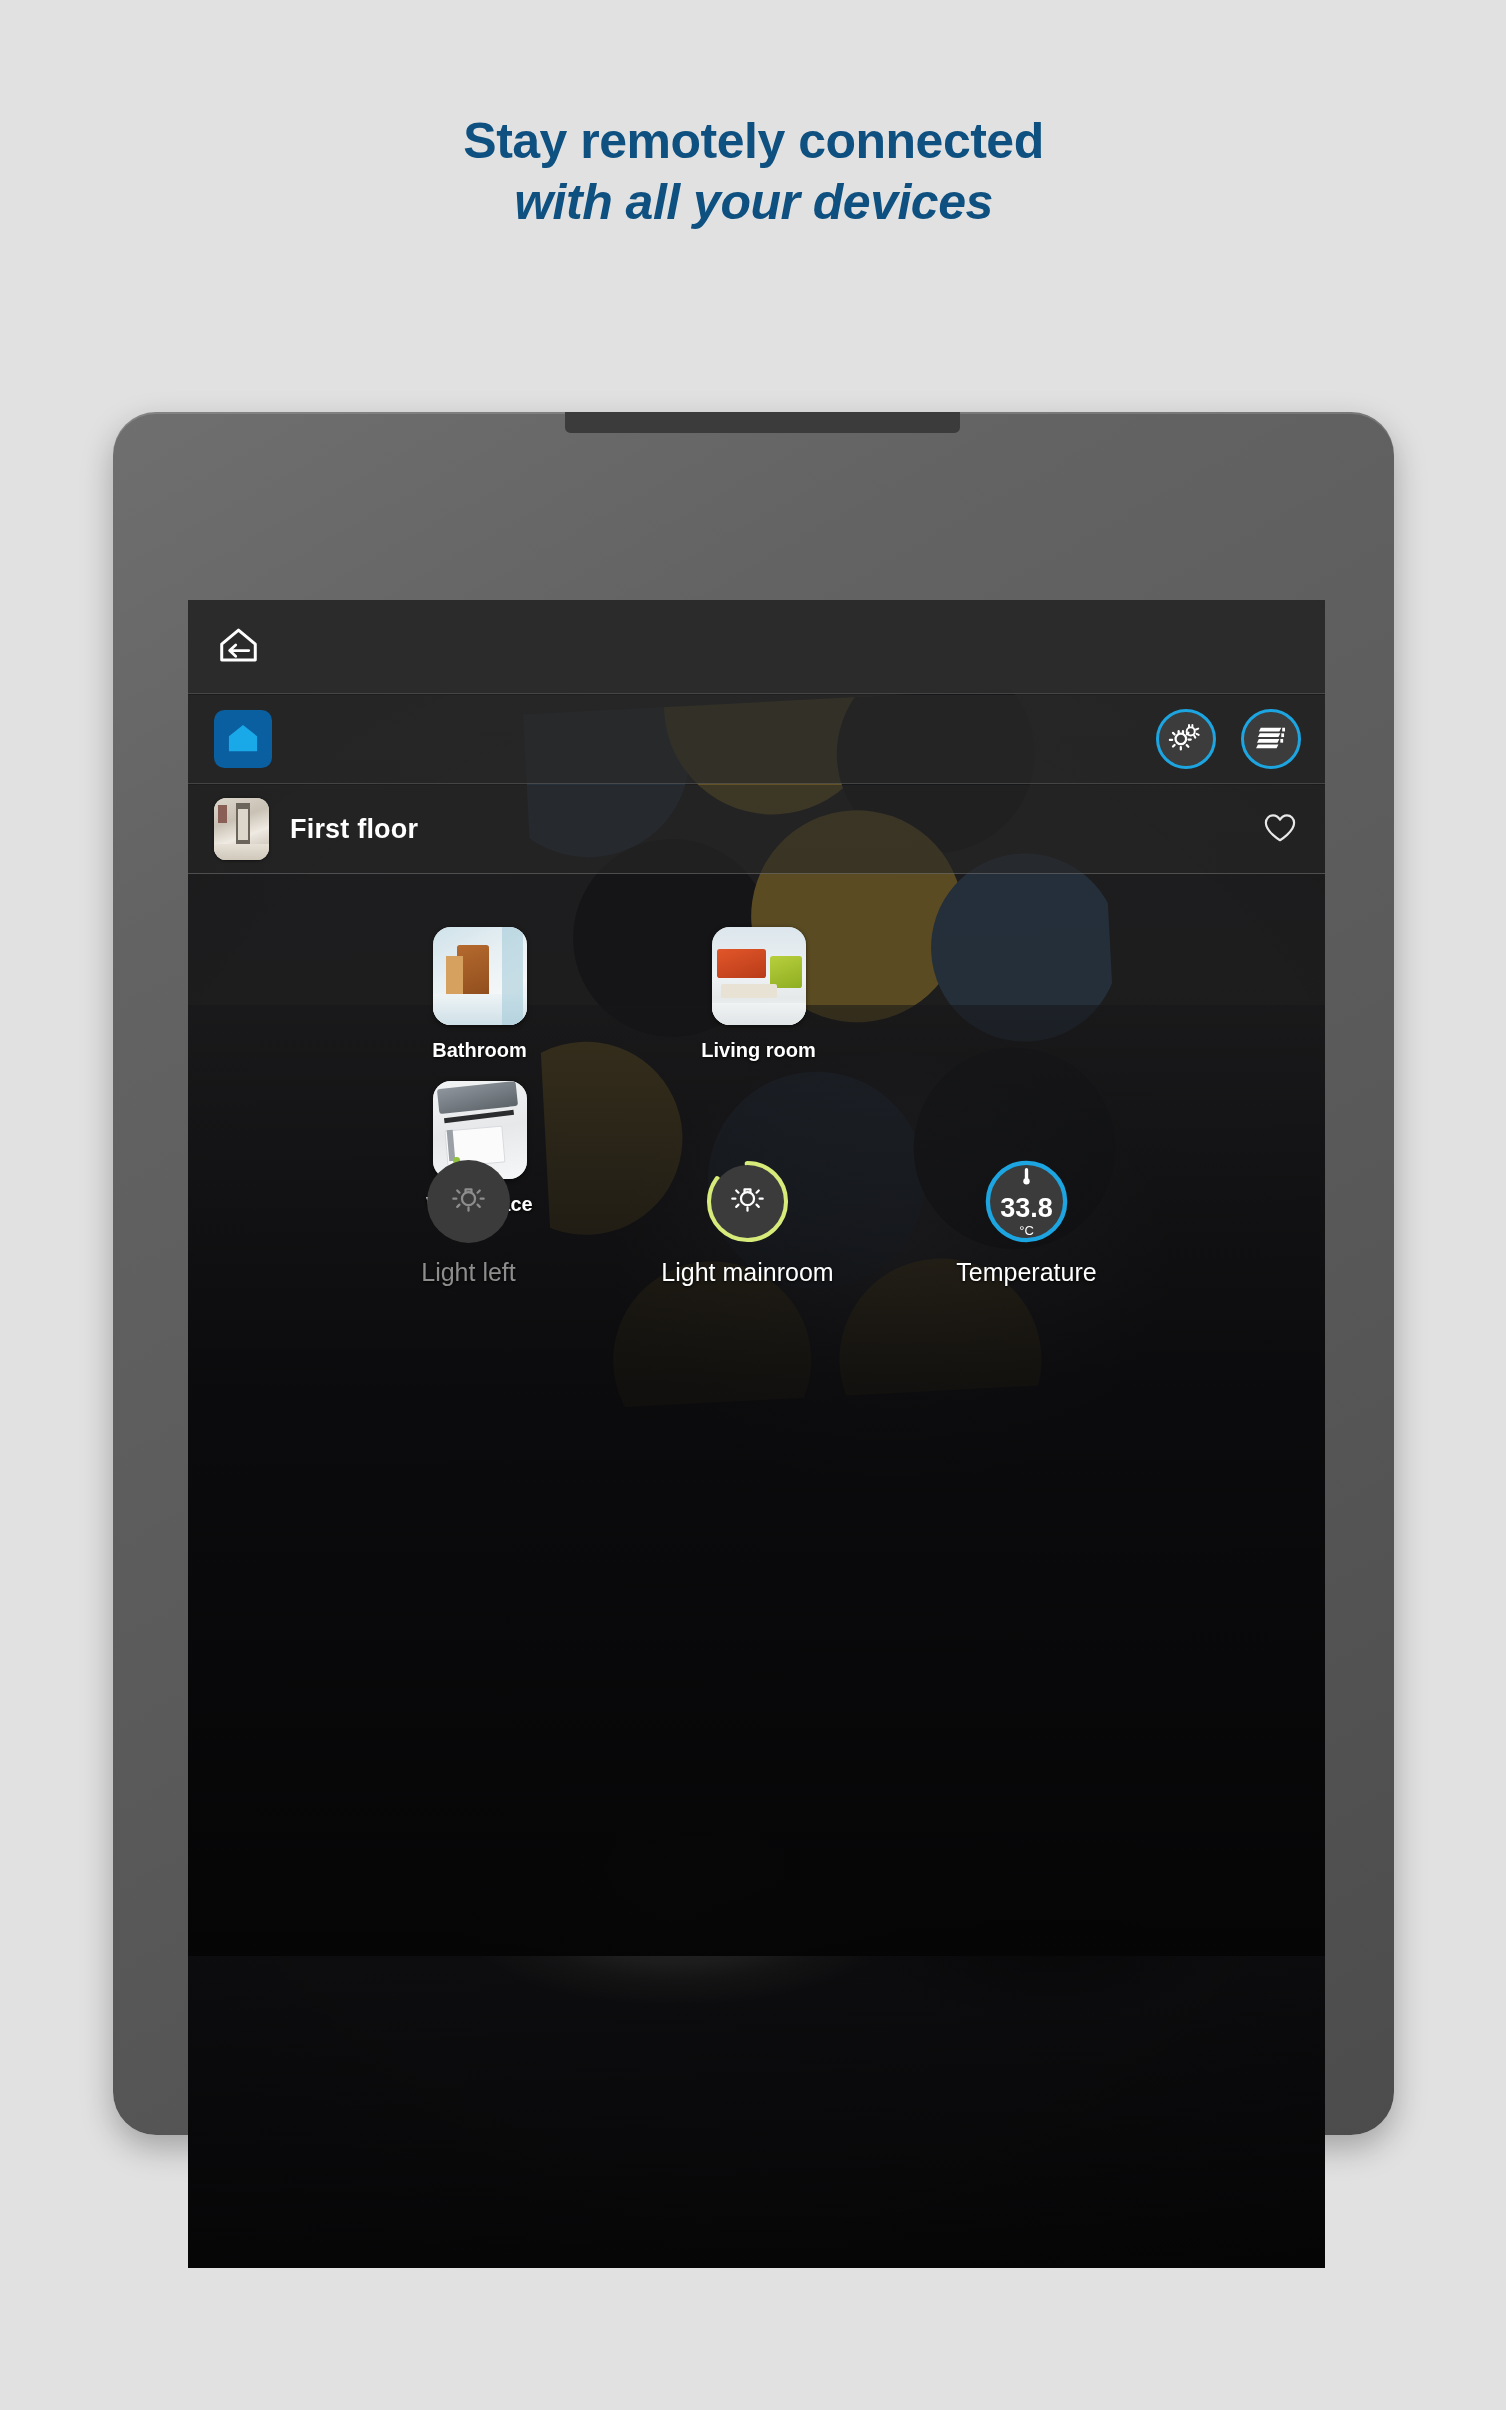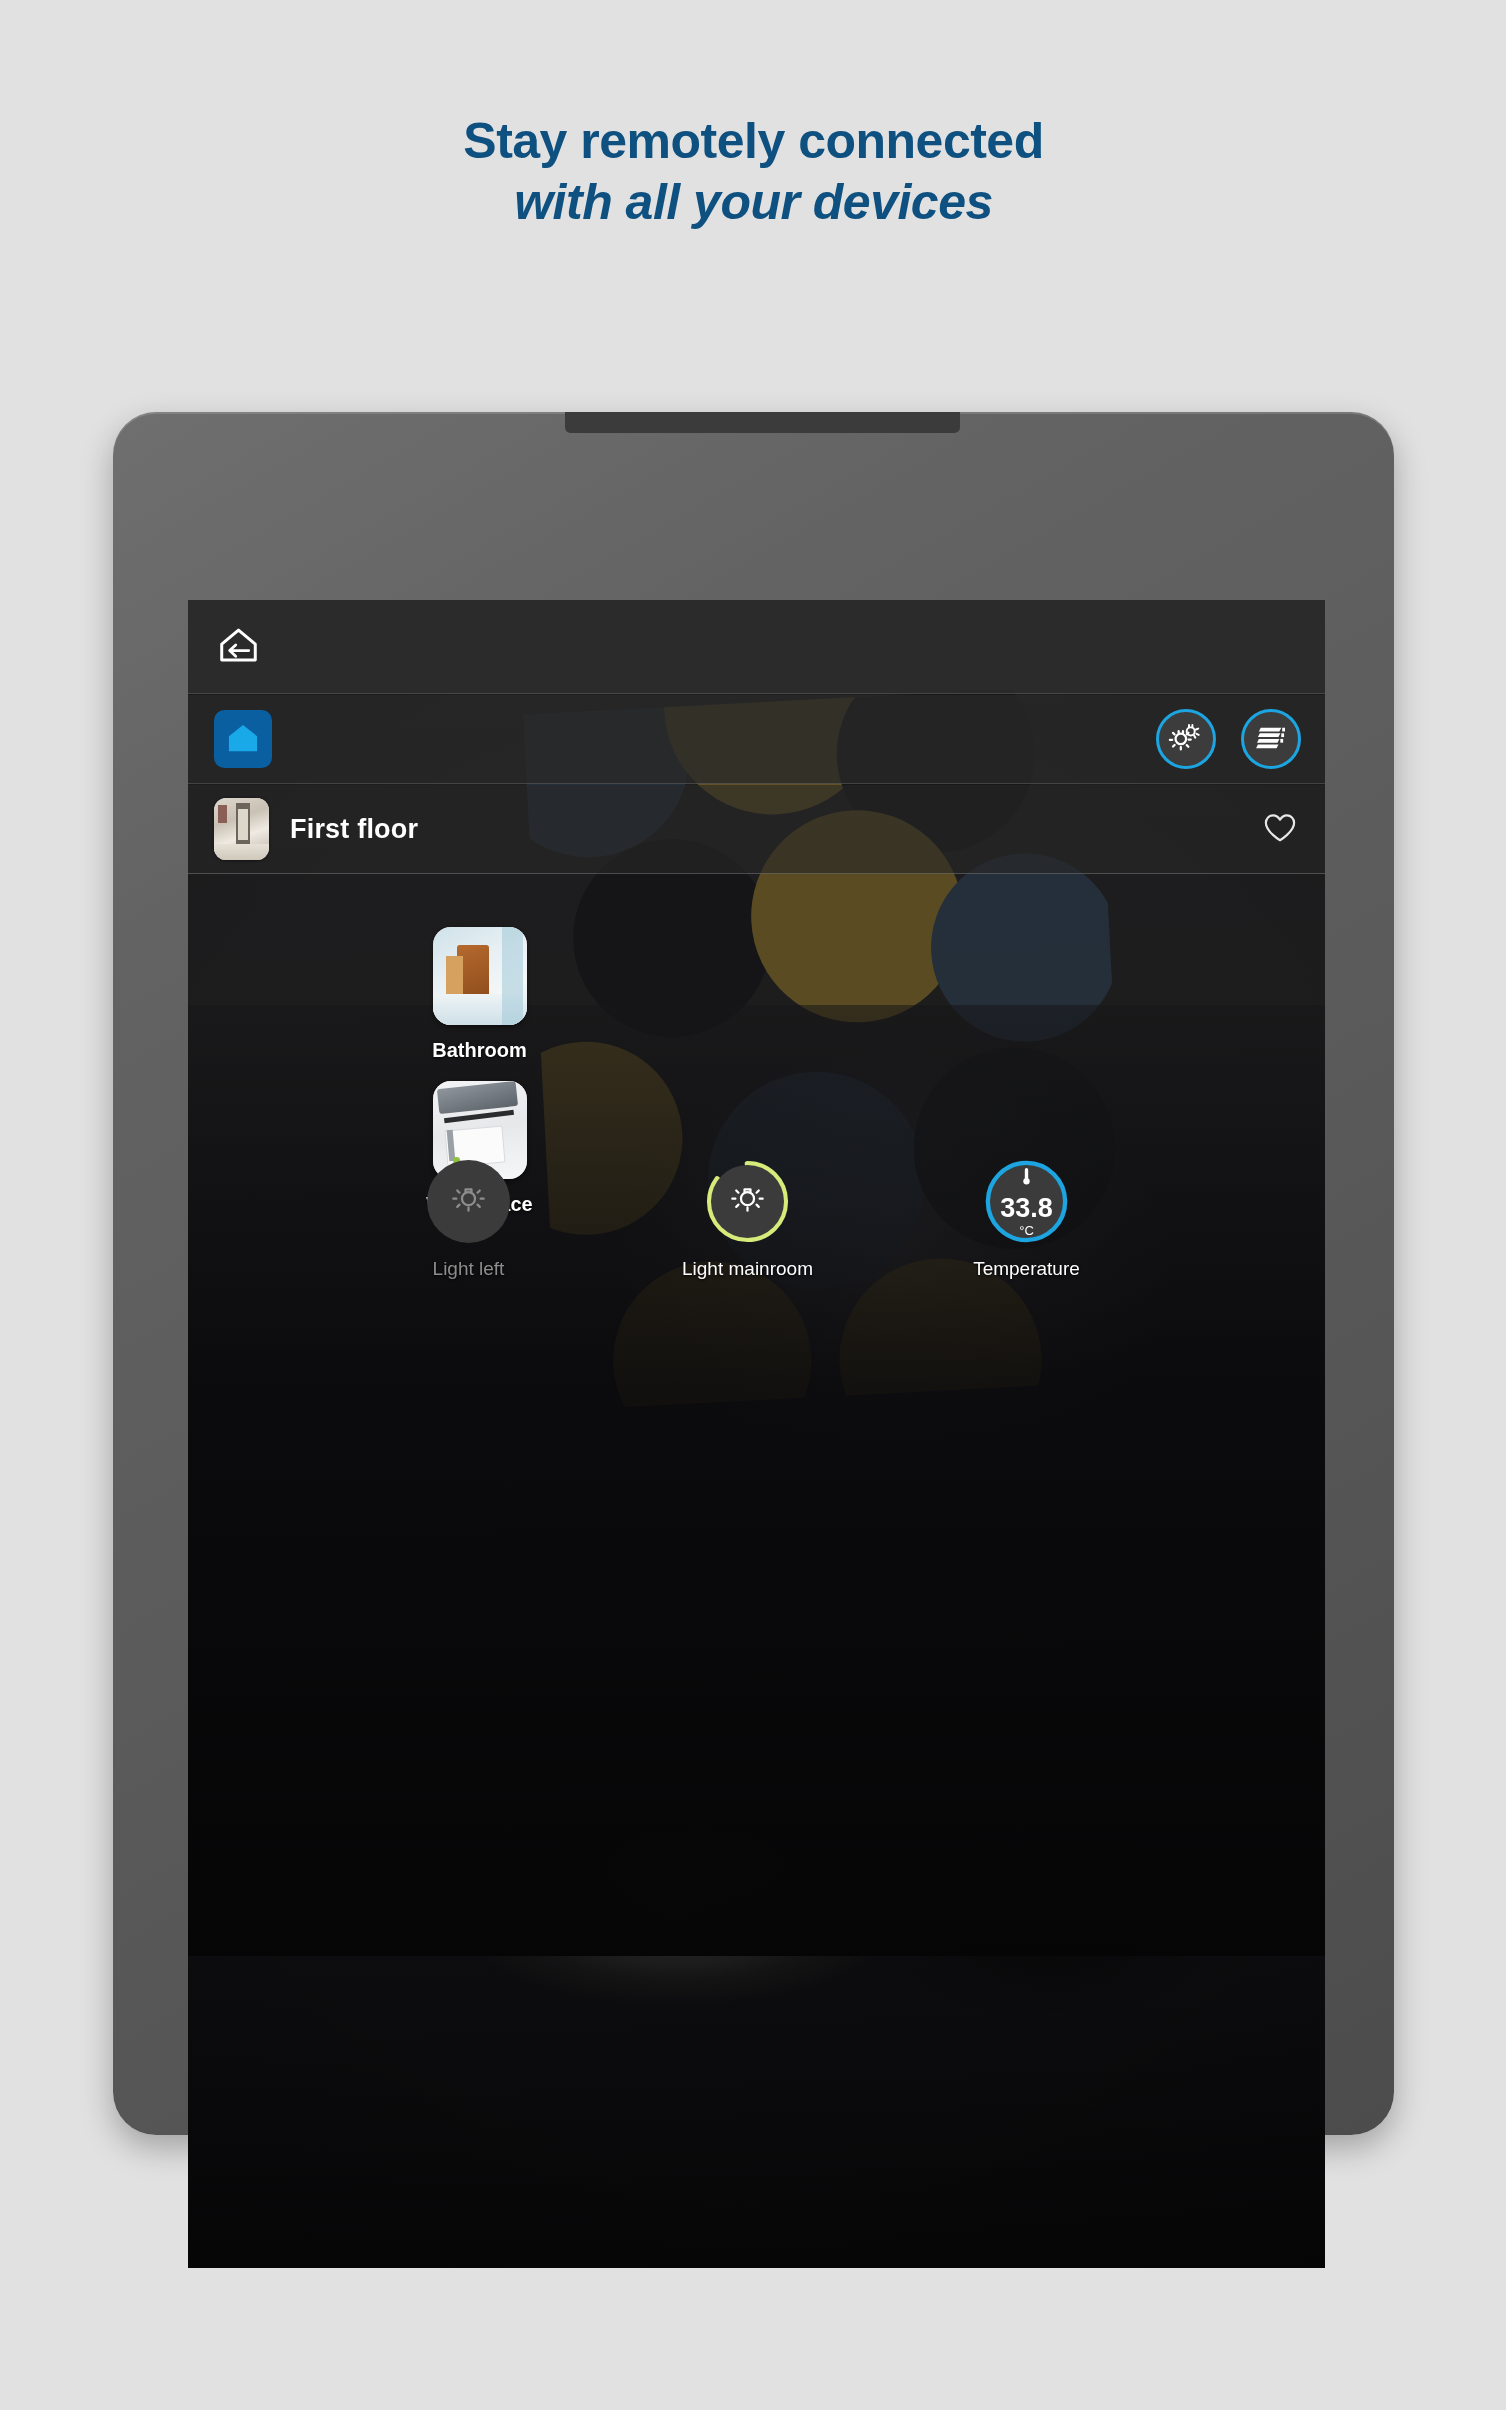--- a/index.html
+++ b/index.html
@@ -173,21 +173,21 @@
     display:flex; align-items:center; justify-content:center;
   }
   .dial-face {
     position:absolute; inset:4.7px; border-radius:50%;
     background:#3b3b3b;
     display:flex; flex-direction:column; align-items:center; justify-content:center;
   }
   .dial-face.flat { inset:0; }
   .ring-svg { position:absolute; inset:0; }
   .dev-label {
-    margin-top:15px; font-size:19px; color:#ffffff;
+    margin-top:15px; font-size:25px; color:#ffffff;
     text-shadow:0 0.9px 2.8px rgba(0,0,0,.9);
   }
   .dev-label.off { color:#8d8d8d; }
   .temp-val { color:#fff; font-size:27px; font-weight:bold; line-height:1; margin-top:5.6px; }
   .temp-unit { color:#fff; font-size:13px; line-height:1; margin-top:1.9px; }
 </style>
 </head>
 <body>
 
 <div class="headline">
@@ -305,20 +305,30 @@
               <div style="position:absolute;inset:0;background:linear-gradient(150deg,#cfe2ea 0%,#e8f0f3 40%,#f5f7f8 70%,#dbe6ea 100%);"></div>
               <div style="position:absolute;left:26%;top:18%;width:34%;height:55%;background:linear-gradient(160deg,#b56a2e,#8e4c1c);border-radius:2.8px;"></div>
               <div style="position:absolute;left:14%;top:30%;width:18%;height:40%;background:#d6a15f;"></div>
               <div style="position:absolute;left:0;bottom:0;width:100%;height:32%;background:linear-gradient(180deg,#eef4f6,#cfe0e7);"></div>
               <div style="position:absolute;right:4%;top:0;width:22%;height:100%;background:rgba(160,200,215,.55);"></div>
             </div>
             <div class="room-label">Bathroom</div>
           </div>
 
 
+          <div class="room-cell">
+            <div class="room-thumb">
+              <div style="position:absolute;inset:0;background:linear-gradient(180deg,#dce6ec 0%,#eef2f4 50%,#e6e9ea 72%,#f2f4f5 100%);"></div>
+              <div style="position:absolute;left:6%;top:22%;width:52%;height:30%;background:linear-gradient(160deg,#e2562a,#b83c18);border-radius:2.8px;"></div>
+              <div style="position:absolute;left:62%;top:30%;width:34%;height:32%;background:linear-gradient(160deg,#b7cf3c,#8fae22);border-radius:2.8px;"></div>
+              <div style="position:absolute;left:10%;top:58%;width:60%;height:14%;background:#e8e2d4;border-radius:1.9px;"></div>
+              <div style="position:absolute;left:0;bottom:0;width:100%;height:22%;background:linear-gradient(180deg,#f0f3f4,#dfe4e6);"></div>
+            </div>
+            <div class="room-label">Living room</div>
+          </div>
         </div>
 
         <div class="room-row">
           <div class="room-cell">
             <div class="room-thumb">
               <div style="position:absolute;inset:0;background:linear-gradient(170deg,#f2f3f4 0%,#e6e8ea 50%,#f6f7f8 100%);"></div>
               <div style="position:absolute;left:6%;top:4%;width:84%;height:26%;background:linear-gradient(170deg,#8e959c,#5c6369);border-radius:2.8px;transform:rotate(-6deg);"></div>
               <div style="position:absolute;left:12%;top:34%;width:74%;height:5%;background:#2a2c2e;transform:rotate(-7deg);"></div>
               <div style="position:absolute;left:14%;top:48%;width:62%;height:38%;background:#fbfbfc;border:0.9px solid #d8dade;border-radius:1.9px;transform:rotate(-5deg);"></div>
               <div style="position:absolute;left:16%;top:50%;width:6%;height:32%;background:#9aa0a6;transform:rotate(-5deg);"></div>

